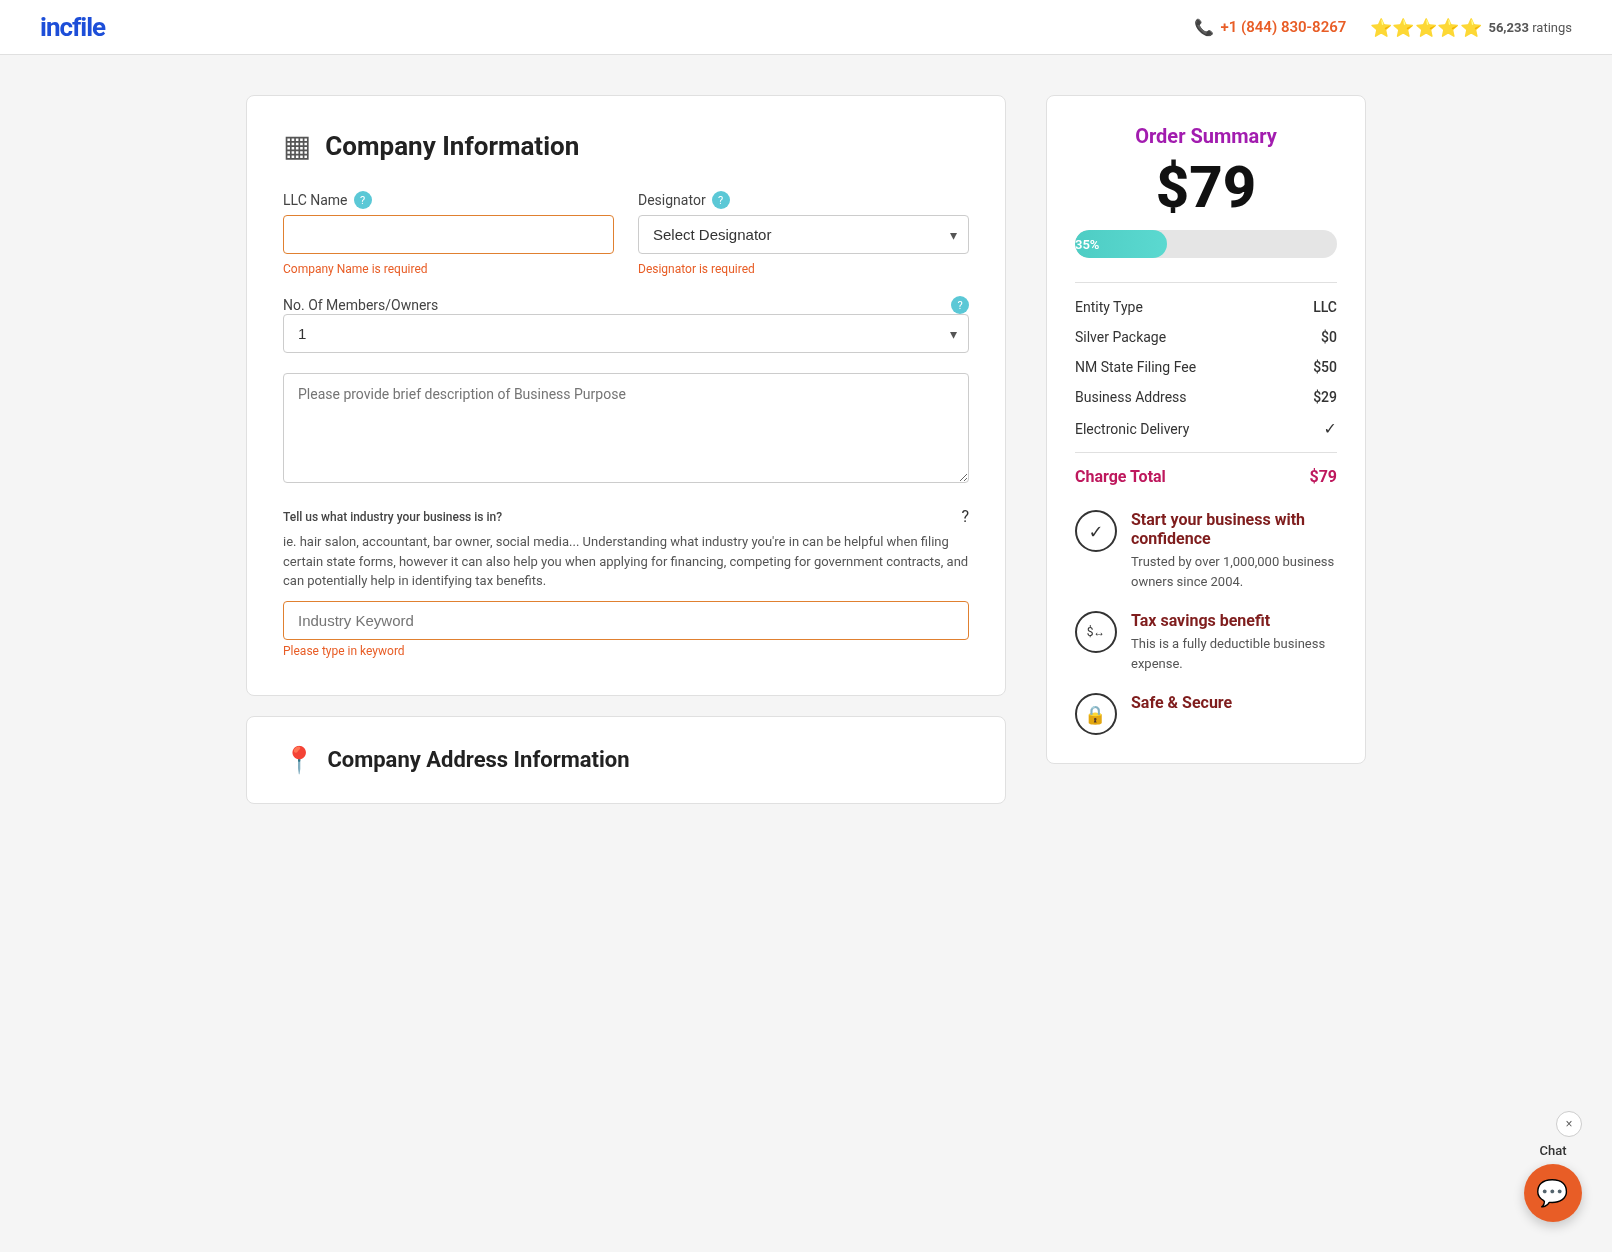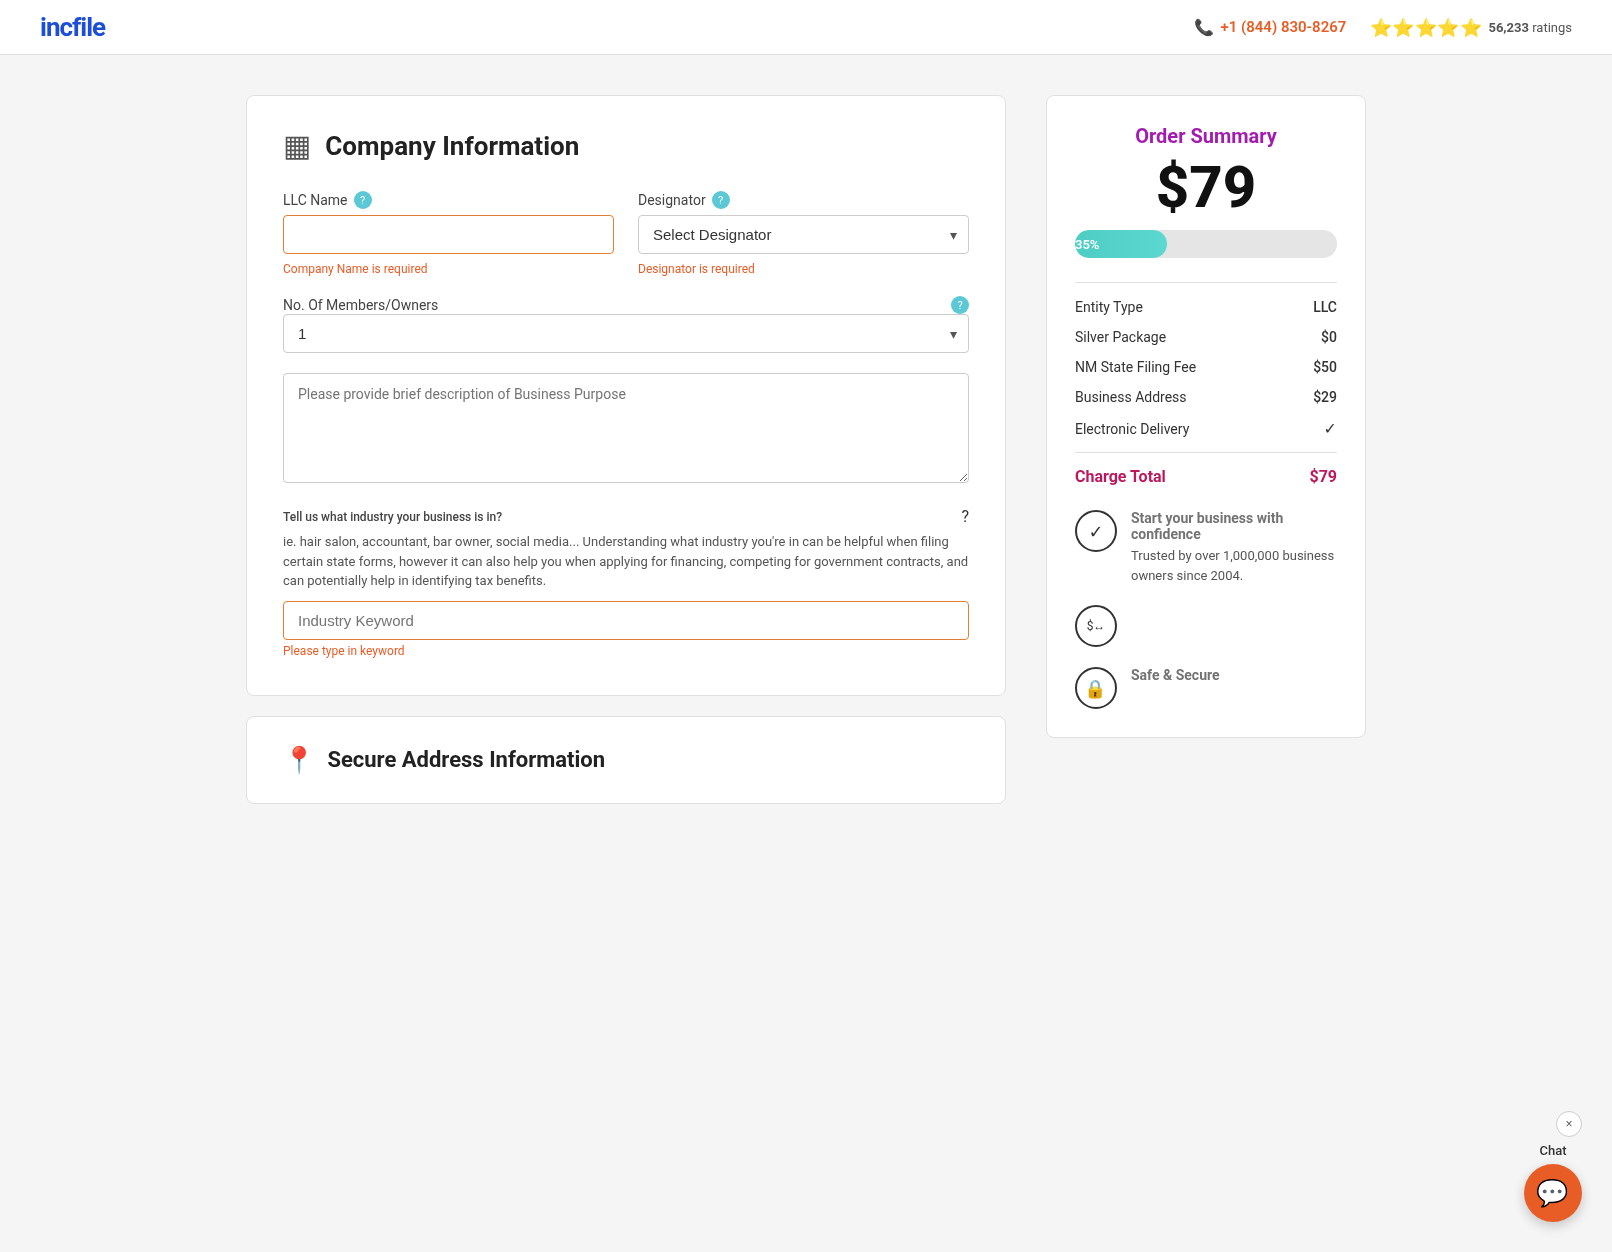--- a/index.html
+++ b/index.html
@@ -331,23 +331,23 @@
       height: 42px;
       border-radius: 50%;
       border: 2px solid #333;
       display: flex;
       align-items: center;
       justify-content: center;
       flex-shrink: 0;
       font-size: 18px;
     }
     .trust-item-title {
-      font-size: 14px;
+      font-size: 16px;
       font-weight: 700;
-      color: #737373;
+      color: #7f1d1d;
       margin-bottom: 4px;
     }
     .trust-item-desc {
       font-size: 13px;
       color: #555;
       line-height: 1.5;
     }
 
     
     .chat-container {
@@ -490,21 +490,21 @@
         </div>
         <p class="industry-description">ie. hair salon, accountant, bar owner, social media... Understanding what industry you're in can be helpful when filing certain state forms, however it can also help you when applying for financing, competing for government contracts, and can potentially help in identifying tax benefits.</p>
         <input type="text" class="form-input" placeholder="Industry Keyword" style="">
         <span class="error-text">Please type in keyword</span>
       </div>
     </div>
 
     <div class="address-card">
       <div class="address-header">
         <span class="address-icon">📍</span>
-        <h2 class="address-title">Secure Address Information</h2>
+        <h2 class="address-title">Company Address Information</h2>
       </div>
     </div>
 
   </div>
 
   <div class="right-panel">
     <div class="order-summary-card">
 
       <h3 class="order-title">Order Summary</h3>
       <div class="order-price">$79</div>
@@ -547,20 +547,24 @@
         <div class="trust-item">
           <div class="trust-icon-circle">✓</div>
           <div>
             <div class="trust-item-title">Start your business with confidence</div>
             <div class="trust-item-desc">Trusted by over 1,000,000 business owners since 2004.</div>
           </div>
         </div>
 
         <div class="trust-item">
           <div class="trust-icon-circle" style="font-size:12px;">$↔</div>
+          <div>
+            <div class="trust-item-title">Tax savings benefit</div>
+            <div class="trust-item-desc">This is a fully deductible business expense.</div>
+          </div>
         </div>
 
         <div class="trust-item">
           <div class="trust-icon-circle">🔒</div>
           <div>
             <div class="trust-item-title">Safe &amp; Secure</div>
           </div>
         </div>
       </div>
 

